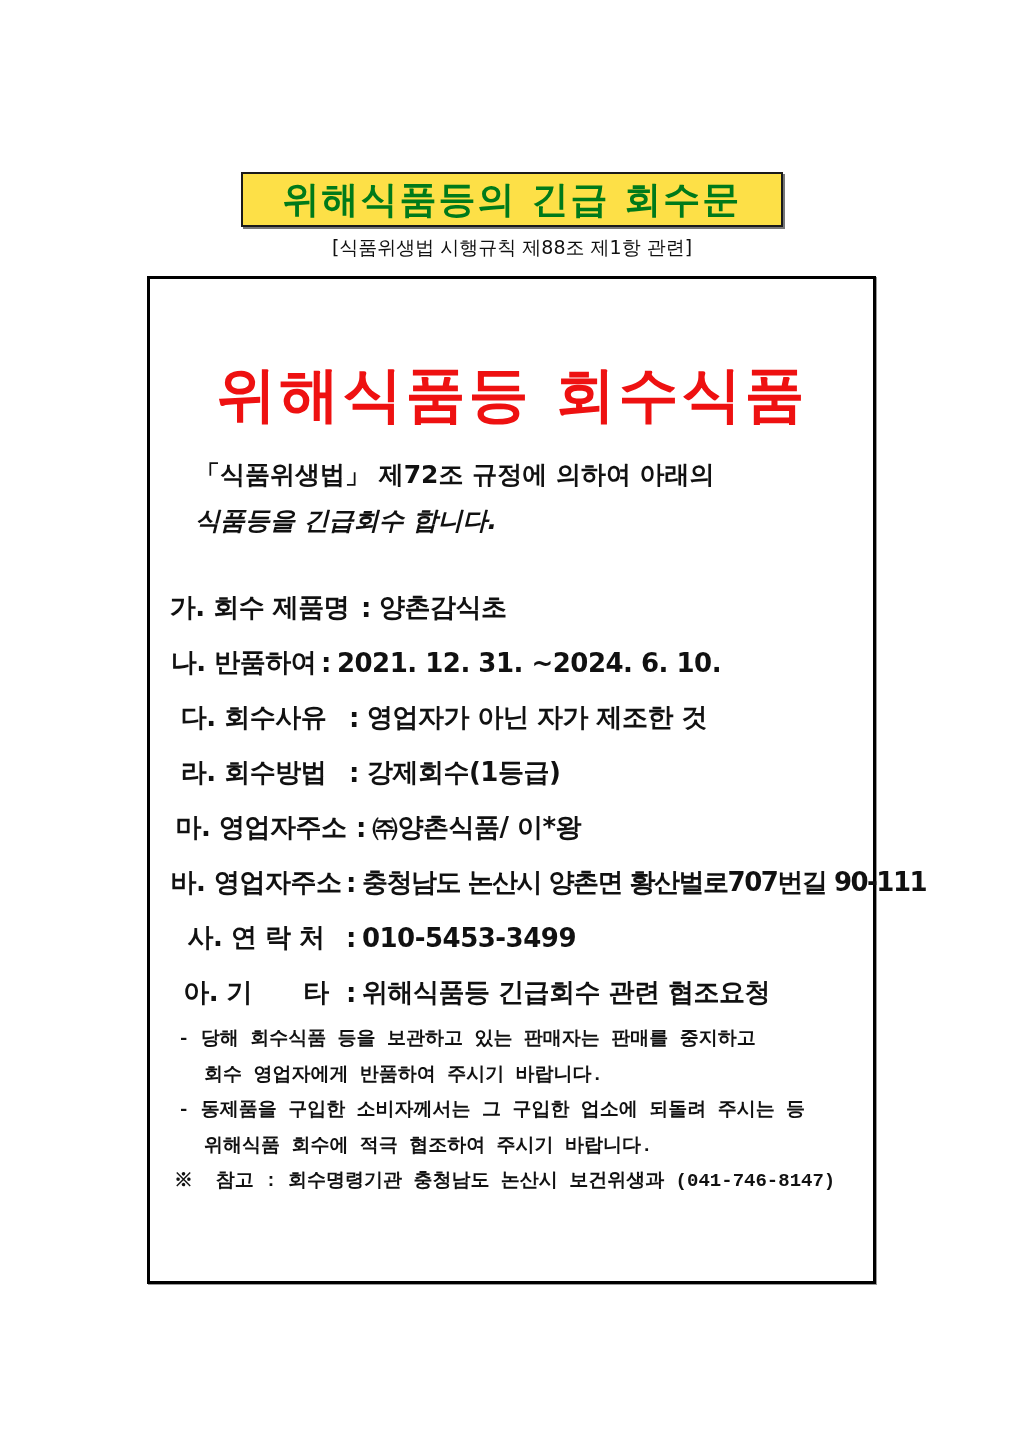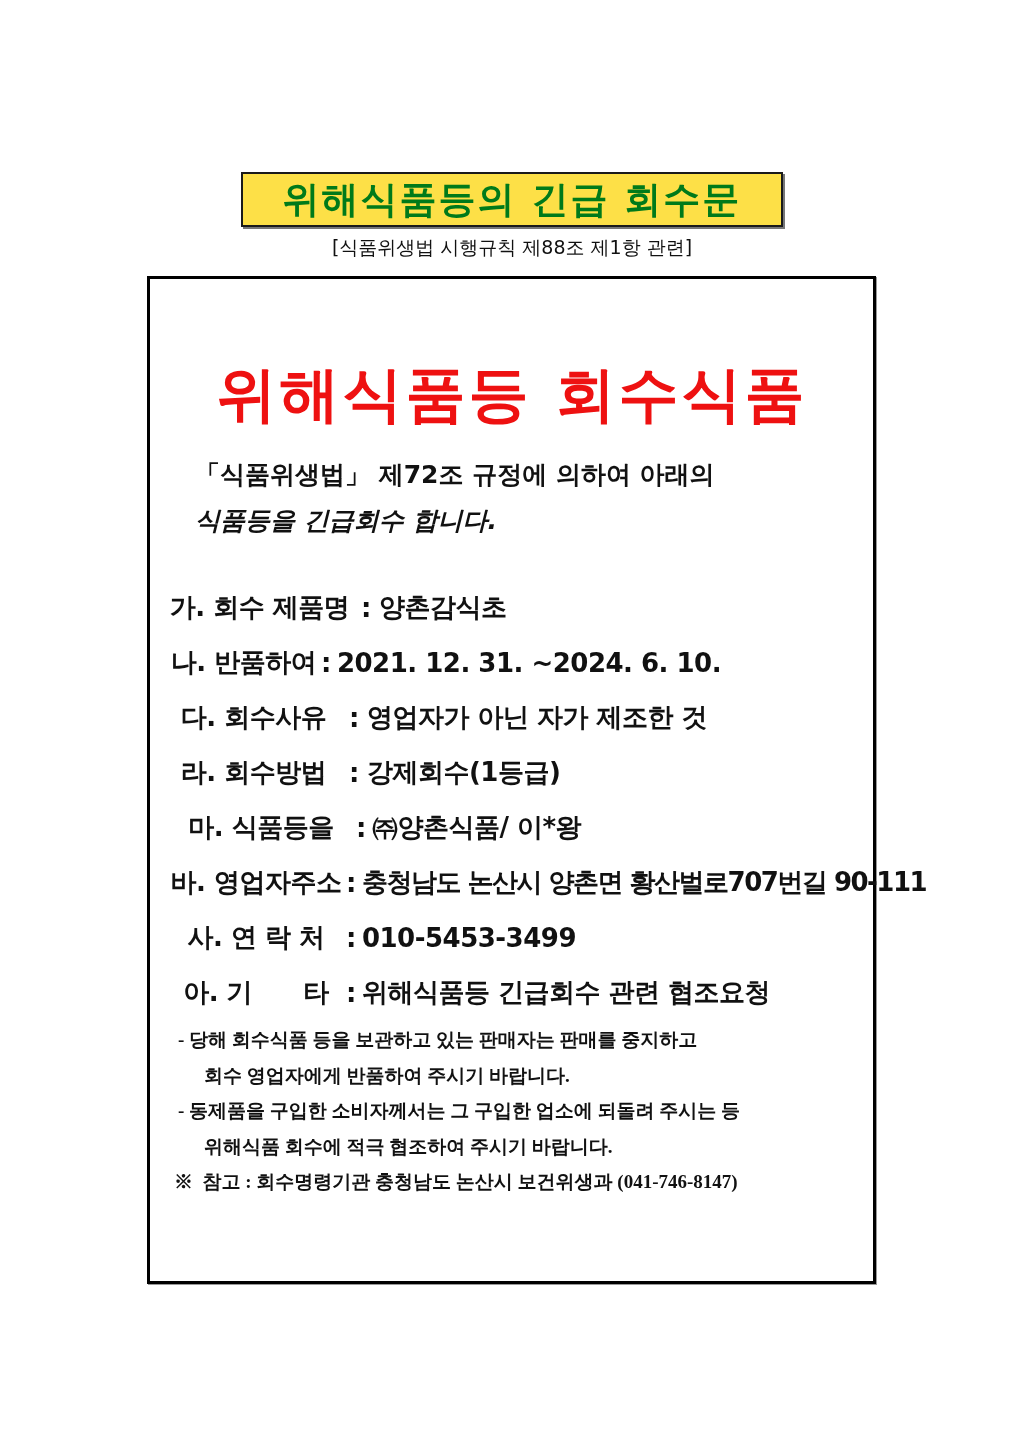--- a/index.html
+++ b/index.html
@@ -91,21 +91,21 @@
       align-items: center;
       letter-spacing: -0.5px;
       text-align: center;
     }
     .item .lbl { display: inline-block; }
     .item .sep { display: inline-block; margin: 0 8px; }
     .notes {
       position: absolute;
       left: 178px;
       top: 1022px;
-      font-family: Liberation Serif, serif;
+      font-family: Liberation Mono, monospace;
       font-size: 19px;
       font-weight: bold;
       line-height: 35.5px;
       white-space: nowrap;
     }
     .notes .indent { padding-left: 26px; }
   </style>
 </head>
 <body>
 
@@ -138,21 +138,21 @@
     <span class="lbl" style="width:175px">다. 회수사유</span>
     <span class="sep">:</span>
     <span>영업자가 아닌 자가 제조한 것</span>
   </div>
   <div class="item">
     <span class="lbl" style="width:175px">라. 회수방법</span>
     <span class="sep">:</span>
     <span>강제회수(1등급)</span>
   </div>
   <div class="item">
-    <span class="lbl" style="width:190px">마. 식품등을</span>
+    <span class="lbl" style="width:190px">마. 영업자주소</span>
     <span class="sep" style="margin:0 6px 0 0">:</span>
     <span>㈜양촌식품/  이*왕</span>
   </div>
   <div class="item">
     <span class="lbl" style="width:180px">바. 영업자주소</span>
     <span class="sep" style="margin:0 6px 0 0">:</span>
     <span style="letter-spacing:-1.5px">충청남도 논산시 양촌면 황산벌로707번길 90-111</span>
   </div>
   <div class="item">
     <span class="lbl" style="width:180px">사. 연 락 처</span>

